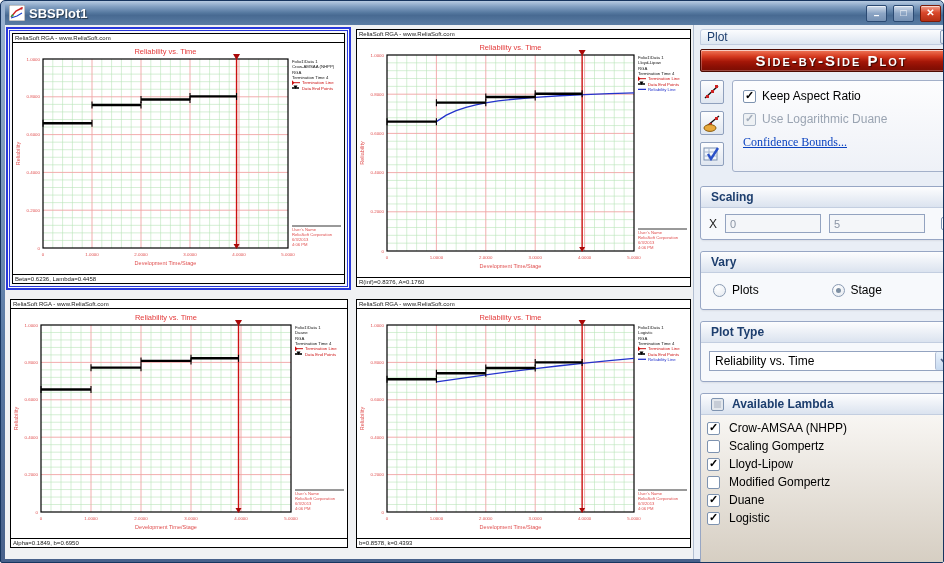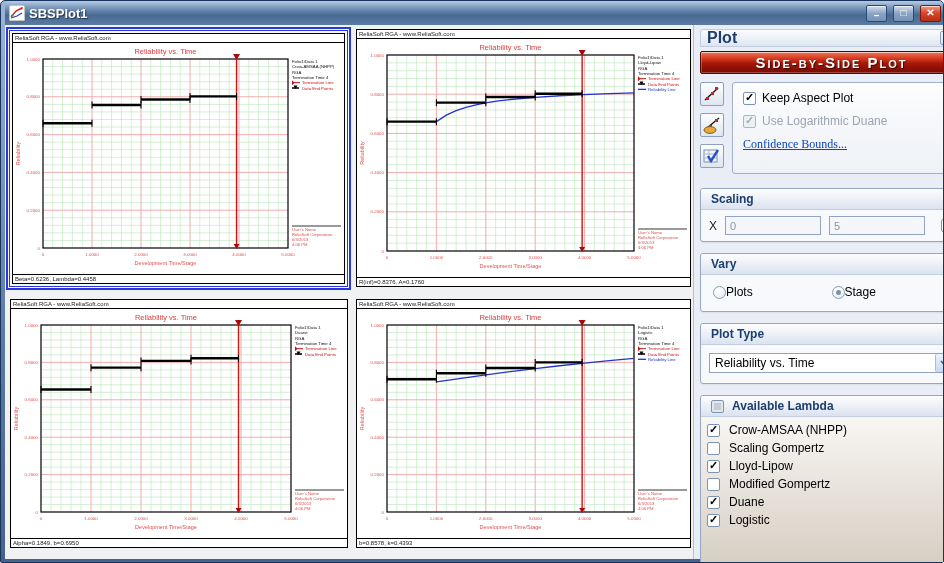--- a/index.html
+++ b/index.html
@@ -39,21 +39,21 @@
   .pw-body { flex:1; overflow:hidden; }
   .pw-footer { height:9px; font-size:6px; line-height:8px; color:#222; padding:0 2px;
     border-top:1px solid #000; overflow:hidden; white-space:nowrap; flex:none; }
 
   
   .panel { flex:1; background:#e9eef6; border-left:1px solid #b3bfd2; padding:4px 6px 0 6px;
     display:flex; flex-direction:column; }
   .panel-hdr { height:18px; display:flex; align-items:center;
     background:linear-gradient(180deg,#fbfcfe,#dde6f1); border:1px solid #c2cde0;
     border-radius:3px 3px 0 0; padding:0 6px; margin-bottom:4px; }
-  .panel-hdr .ph-title { font-weight:bold; font-size:16px; color:#1d3e6e; flex:1; }
+  .panel-hdr .ph-title { font-weight:normal; font-size:12px; color:#1d3e6e; flex:1; }
   .ph-btn { width:16px; height:14px; border:1px solid #8fa0bd; border-radius:2px;
     background:linear-gradient(180deg,#f4f8fc,#d7e0ec); font-size:8px; color:#333;
     display:flex; align-items:center; justify-content:center; }
 
   .banner { height:23px; border:1px solid #4d0a02; border-radius:2px;
     background:linear-gradient(180deg,#f0795a 0%,#d63b20 30%,#a51708 55%,#8c1004 78%,#7a0d03 100%);
     box-shadow:inset 0 1px 0 rgba(255,255,255,.5), inset 0 0 0 1px rgba(255,255,255,.25);
     color:#fff; font-weight:bold; font-variant:small-caps; letter-spacing:2px;
     font-size:15px; text-align:center; line-height:21px;
     text-shadow:1px 1px 1px rgba(0,0,0,.65); margin-bottom:8px; }
@@ -76,21 +76,21 @@
     display:flex; align-items:center; gap:8px; }
   .gbox-b { padding:6px 8px; }
 
   .scaling-row { display:flex; align-items:center; gap:8px; }
   .scaling-row .xlab { font-size:12px; color:#222; width:8px; }
   .scl-input { width:96px; height:19px; border:1px solid #93a3c0; background:#f4f6f9;
     color:#8b95a5; font-size:11px; padding:0 4px; font-family:"Liberation Sans",sans-serif; }
   .spacer { flex:1; }
 
   .vary-row { display:flex; align-items:center; padding:4px 4px 6px 4px; }
-  .vary-opt { display:flex; align-items:center; font-size:12px; width:50%; }
+  .vary-opt { display:flex; align-items:center; gap:6px; font-size:12px; width:50%; }
 
   .select { display:flex; align-items:center; height:20px; border:1px solid #93a3c0;
     background:#fff; margin:2px 0 4px 0; }
   .select .sel-txt { flex:1; font-size:12px; padding:0 5px; color:#000; white-space:nowrap; overflow:hidden; }
   .sel-btn { width:18px; height:18px; border-left:1px solid #aebad0; border-radius:2px;
     background:linear-gradient(180deg,#eaf3fc,#c6d9f0); display:flex; align-items:center;
     justify-content:center; color:#4d6185; font-size:10px; }
 
   .models-body { background:linear-gradient(180deg,#f8f6f3,#d5cdc1); border-radius:0 0 3px 3px;
     height:152px; padding-top:4px; }
@@ -588,21 +588,21 @@
               <line x1="1" y1="7" x2="14" y2="7" stroke="#a8b8cf"></line>
               <line x1="1" y1="11" x2="14" y2="11" stroke="#a8b8cf"></line>
               <line x1="6" y1="3" x2="6" y2="15" stroke="#a8b8cf"></line>
               <path d="M5,9 l3,5 7,-11" stroke="#2a50c8" stroke-width="2.4" fill="none"></path>
             </svg>
           </span>
         </div>
         <div class="opts-box">
           <div class="opt-line">
             <span class="cb checked"></span>
-            <span>Keep Aspect Plot</span>
+            <span>Keep Aspect Ratio</span>
           </div>
           <div class="opt-line disabled">
             <span class="cb disabled checked"></span>
             <span>Use Logarithmic Duane</span>
           </div>
           <div class="opt-line">
             <span class="link">Confidence Bounds...</span>
           </div>
         </div>
       </div>

